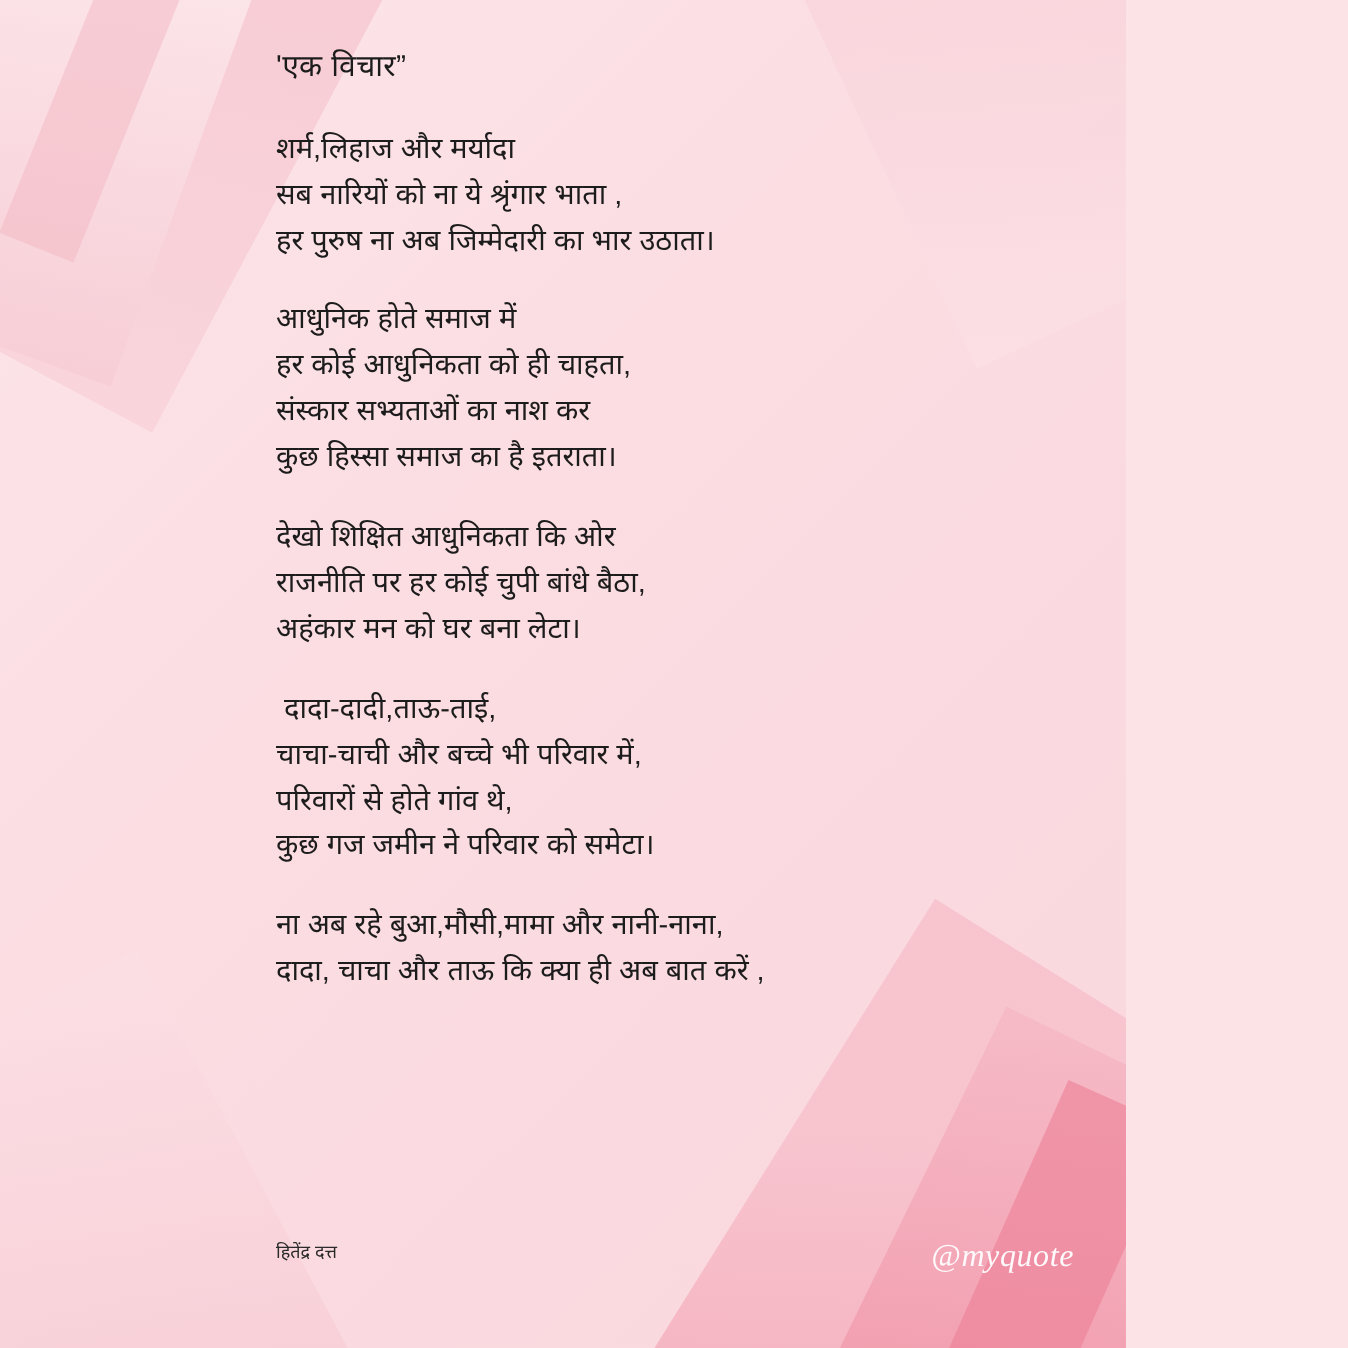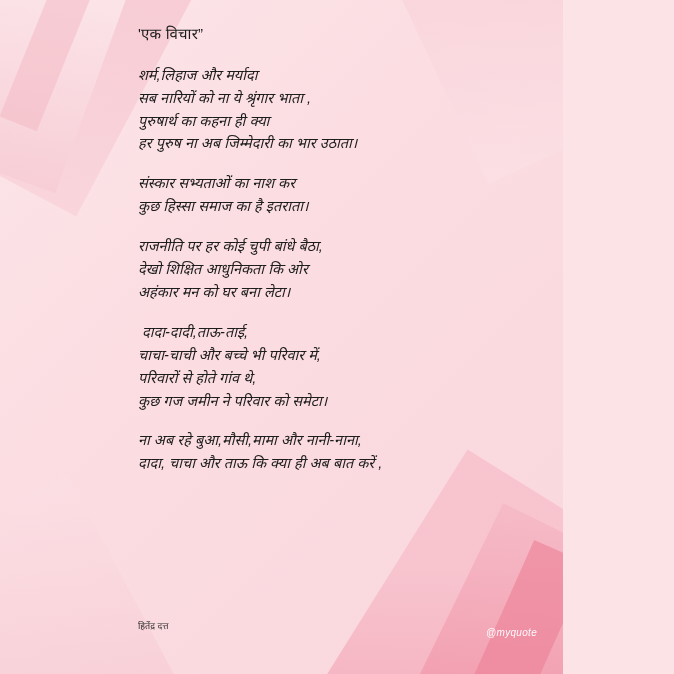--- a/index.html
+++ b/index.html
@@ -109,36 +109,35 @@
   .poem .title {
     font-size: 15px;
     margin-bottom: 18px;
     letter-spacing: 0.2px;
   }
   .stanza {
     margin-bottom: 17px;
   }
   .line {
     white-space: pre-wrap;
-    font-style: italic;
   }
   .signature {
     position: absolute;
     left: 138px;
     top: 619px;
     font-size: 9px;
     color: #2a2a2a;
   }
   .watermark {
     position: absolute;
     right: 26px;
     bottom: 36px;
-    font-family: Liberation Sans, sans-serif;
+    font-family: Liberation Serif, serif;
     font-style: italic;
-    font-size: 10px;
+    font-size: 16px;
     color: #ffffff;
     opacity: 0.95;
     letter-spacing: 0.3px;
   }
 </style>
 </head>
 <body>
 
 <div class="canvas">
 
@@ -150,33 +149,34 @@
   <div class="deco deco-br-1"></div>
   <div class="deco deco-br-2"></div>
   <div class="deco deco-br-3"></div>
 
   <div class="poem">
     <div class="title">'एक विचार”</div>
 
     <div class="stanza">
       <div class="line">शर्म,लिहाज और मर्यादा</div>
       <div class="line">सब नारियों को ना ये श्रृंगार भाता ,</div>
-      <div class="line">पुरुषार्थ का कहना ही क्या</div>
       <div class="line">हर पुरुष ना अब जिम्मेदारी का भार उठाता।</div>
     </div>
 
     <div class="stanza">
+      <div class="line">आधुनिक होते समाज में</div>
+      <div class="line">हर कोई आधुनिकता को ही चाहता,</div>
       <div class="line">संस्कार सभ्यताओं का नाश कर</div>
       <div class="line">कुछ हिस्सा समाज का है इतराता।</div>
     </div>
 
 
     <div class="stanza">
+      <div class="line">देखो शिक्षित आधुनिकता कि ओर</div>
       <div class="line">राजनीति पर हर कोई चुपी बांधे बैठा,</div>
-      <div class="line">देखो शिक्षित आधुनिकता कि ओर</div>
       <div class="line">अहंकार मन को घर बना लेटा।</div>
     </div>
 
     <div class="stanza">
       <div class="line"> दादा-दादी,ताऊ-ताई,</div>
       <div class="line">चाचा-चाची और बच्चे भी परिवार में,</div>
       <div class="line">परिवारों से होते गांव थे,</div>
       <div class="line">कुछ गज जमीन ने परिवार को समेटा।</div>
     </div>
 

